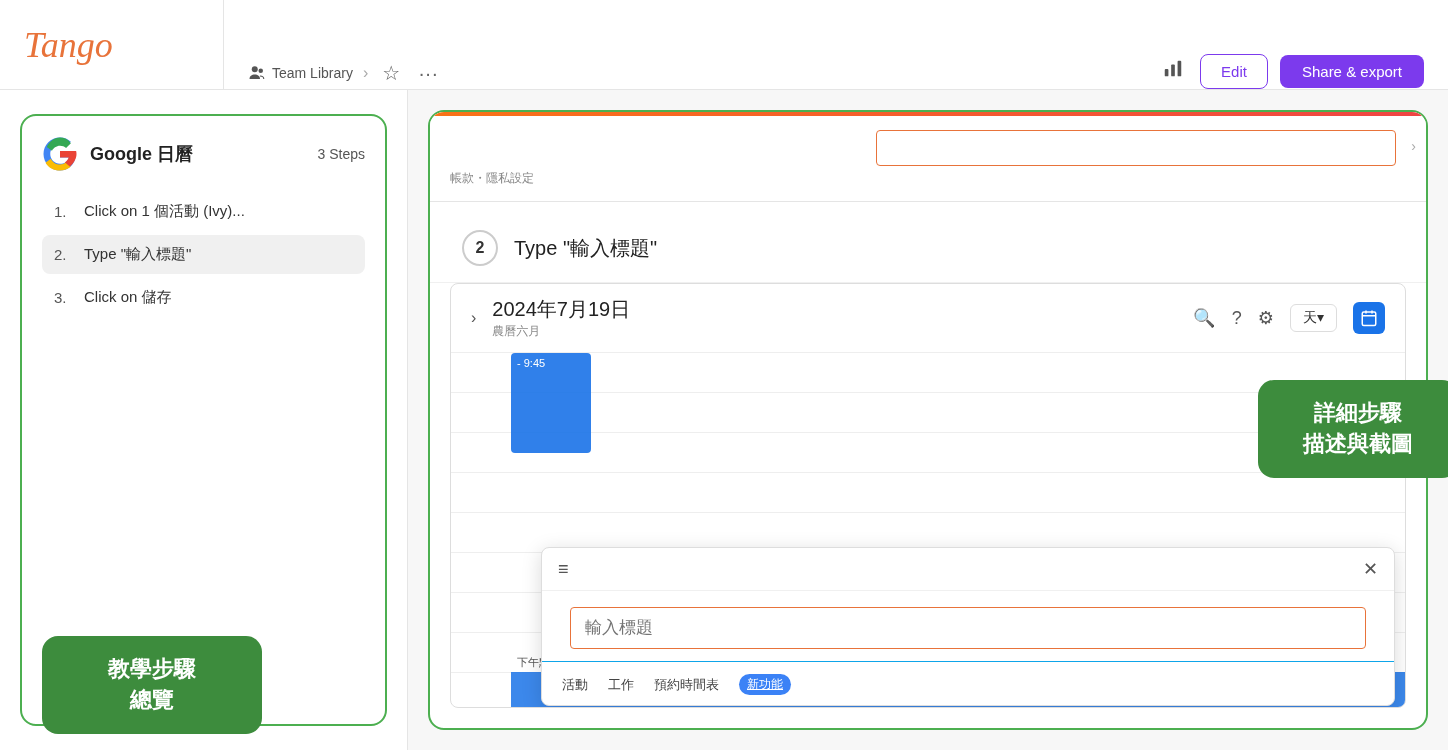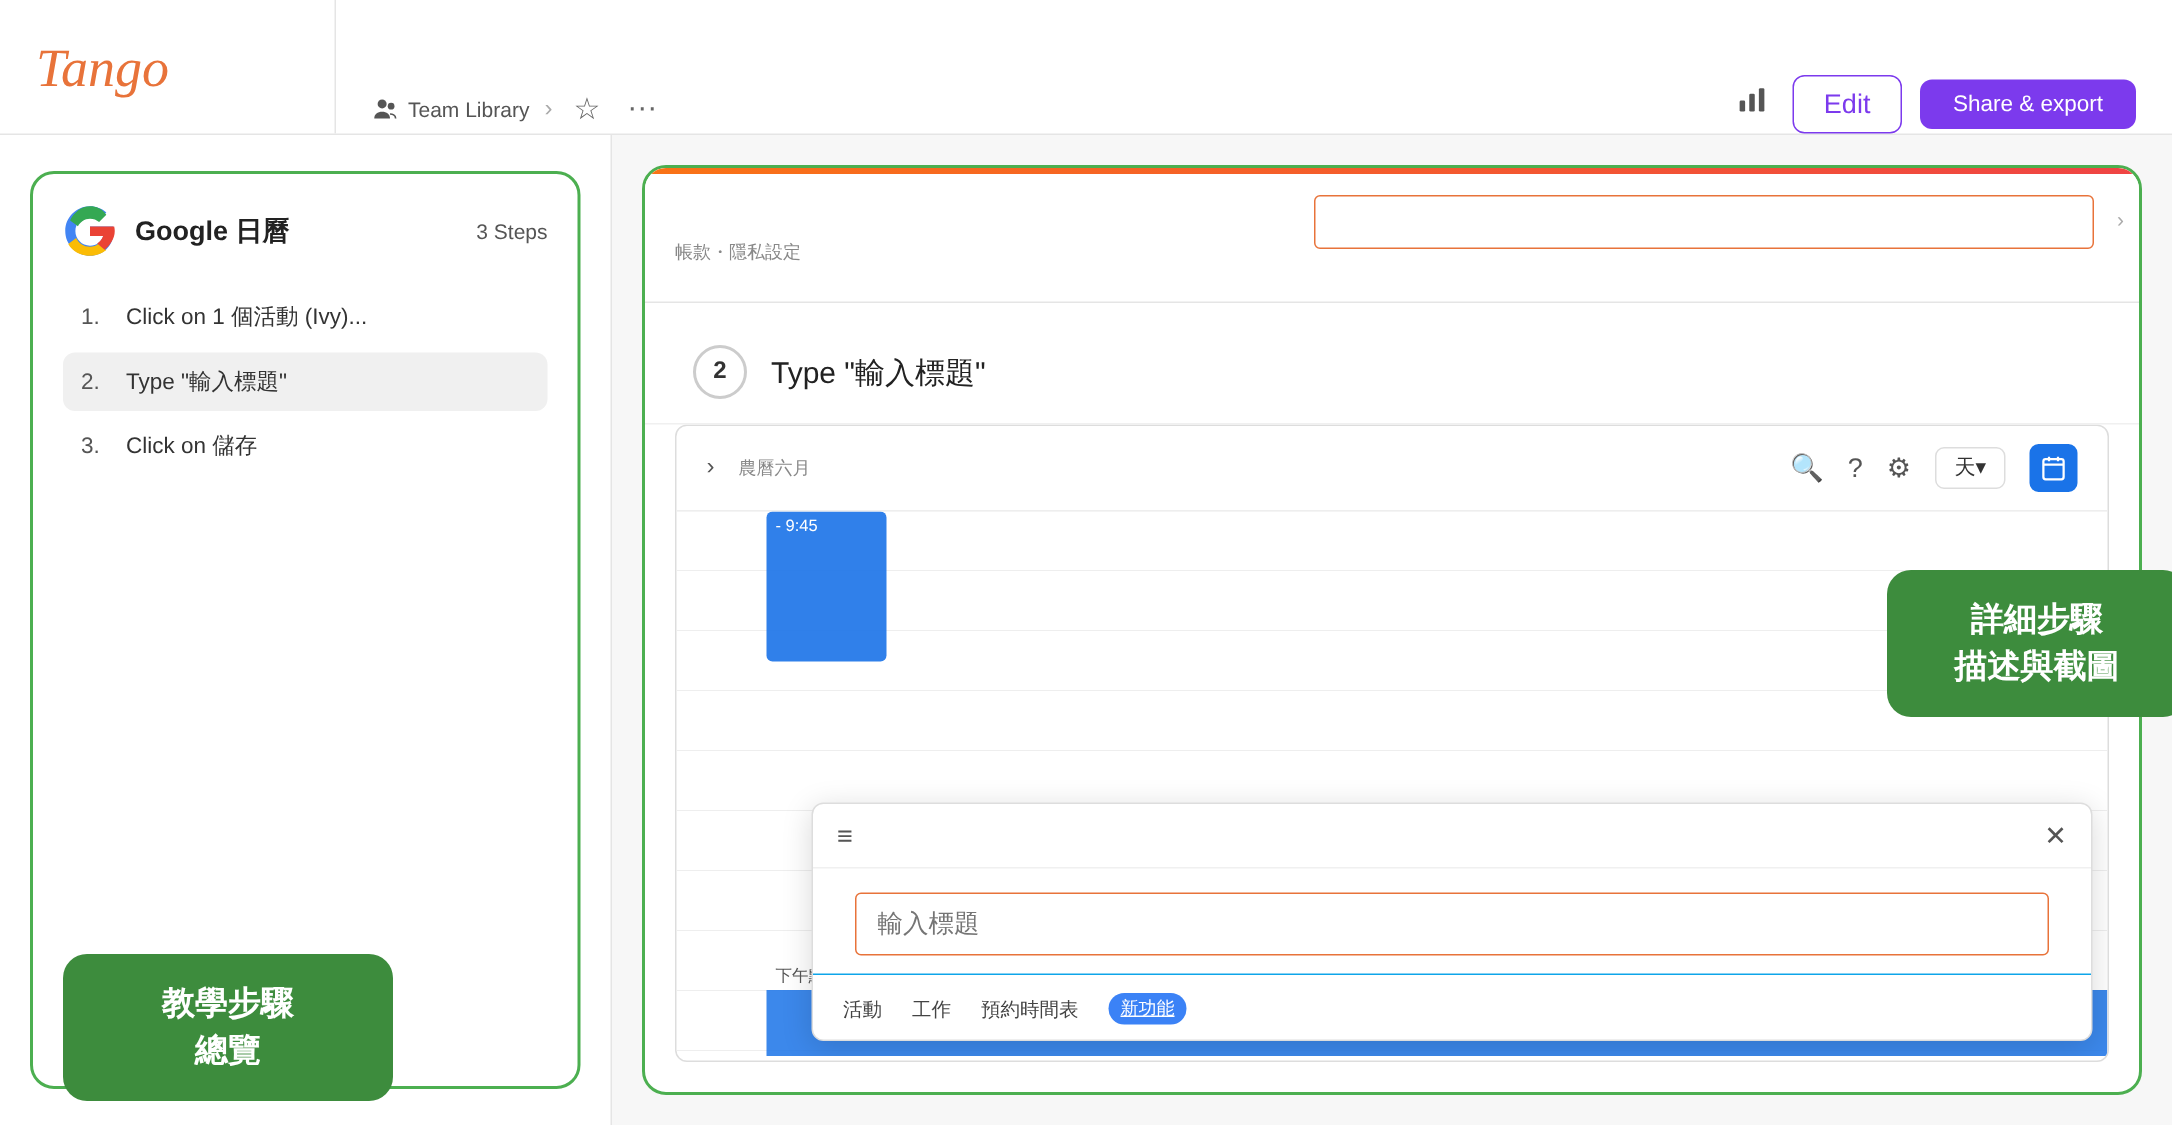--- a/index.html
+++ b/index.html
@@ -71,21 +71,21 @@
       color: #666;
       cursor: pointer;
       padding: 4px;
     }
     .edit-btn {
       border: 1.5px solid #7c3aed;
       background: #fff;
       color: #7c3aed;
       border-radius: 8px;
       padding: 8px 20px;
-      font-size: 18px;
+      font-size: 15px;
       font-weight: 500;
       cursor: pointer;
     }
     .share-btn {
       background: #7c3aed;
       color: #fff;
       border: none;
       border-radius: 8px;
       padding: 8px 22px;
       font-size: 15px;
@@ -230,21 +230,21 @@
       position: absolute;
       top: 0; left: 0; right: 0;
       height: 4px;
       background: linear-gradient(90deg, #f97316 0%, #ef4444 100%);
     }
     .screenshot-privacy {
       font-size: 12px;
       color: #888;
       position: absolute;
       left: 20px;
-      bottom: 24px;
+      bottom: 14px;
     }
     .screenshot-input-box {
       border: 1.5px solid #e8733a;
       border-radius: 4px;
       width: 520px;
       height: 36px;
       position: absolute;
       right: 30px;
       top: 18px;
     }
@@ -510,20 +510,21 @@
           <span class="step-title-text">Type "輸入標題"</span>
         </div>
       </div>
 
       <div class="calendar-area">
         <div class="calendar-frame">
 
           <div class="cal-header">
             <span class="cal-nav-arrow">›</span>
             <div class="cal-title-block">
+              <div class="cal-date-title">2024年7月19日</div>
               <div class="cal-lunar">農曆六月</div>
             </div>
             <div class="cal-icons">
               <span class="cal-icon">🔍</span>
               <span class="cal-icon">?</span>
               <span class="cal-icon">⚙</span>
               <span class="cal-view-btn">天▾</span>
               <div class="cal-day-icon">
                 <svg width="18" height="18" viewBox="0 0 24 24" fill="white">
                   <rect x="3" y="4" width="18" height="18" rx="2" stroke="white" stroke-width="2" fill="none"></rect>

